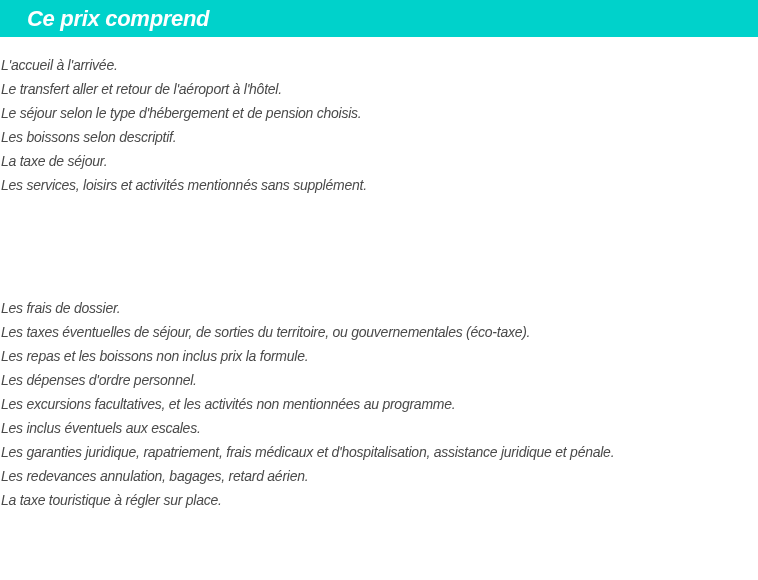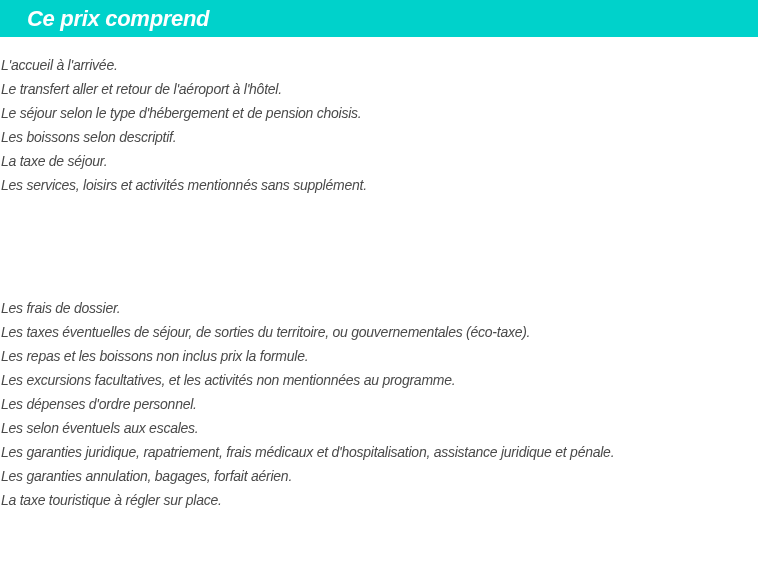--- a/index.html
+++ b/index.html
@@ -73,20 +73,20 @@
     <li class="item">La taxe de séjour.</li>
     <li class="item">Les services, loisirs et activités mentionnés sans supplément.</li>
   </ul>
 </section>
 
 <section class="section" id="section-excluded">
   <ul class="item-list">
     <li class="item">Les frais de dossier.</li>
     <li class="item">Les taxes éventuelles de séjour, de sorties du territoire, ou gouvernementales (éco-taxe).</li>
     <li class="item">Les repas et les boissons non inclus prix la formule.</li>
+    <li class="item">Les dépenses d'ordre personnel.</li>
     <li class="item">Les excursions facultatives, et les activités non mentionnées au programme.</li>
-    <li class="item">Les dépenses d'ordre personnel.</li>
-    <li class="item">Les selon éventuels aux escales.</li>
+    <li class="item">Les inclus éventuels aux escales.</li>
     <li class="item">Les garanties juridique, rapatriement, frais médicaux et d'hospitalisation, assistance juridique et pénale.</li>
-    <li class="item">Les garanties annulation, bagages, forfait aérien.</li>
+    <li class="item">Les redevances annulation, bagages, retard aérien.</li>
     <li class="item">La taxe touristique à régler sur place.</li>
   </ul>
 </section>
 
 </body></html>

